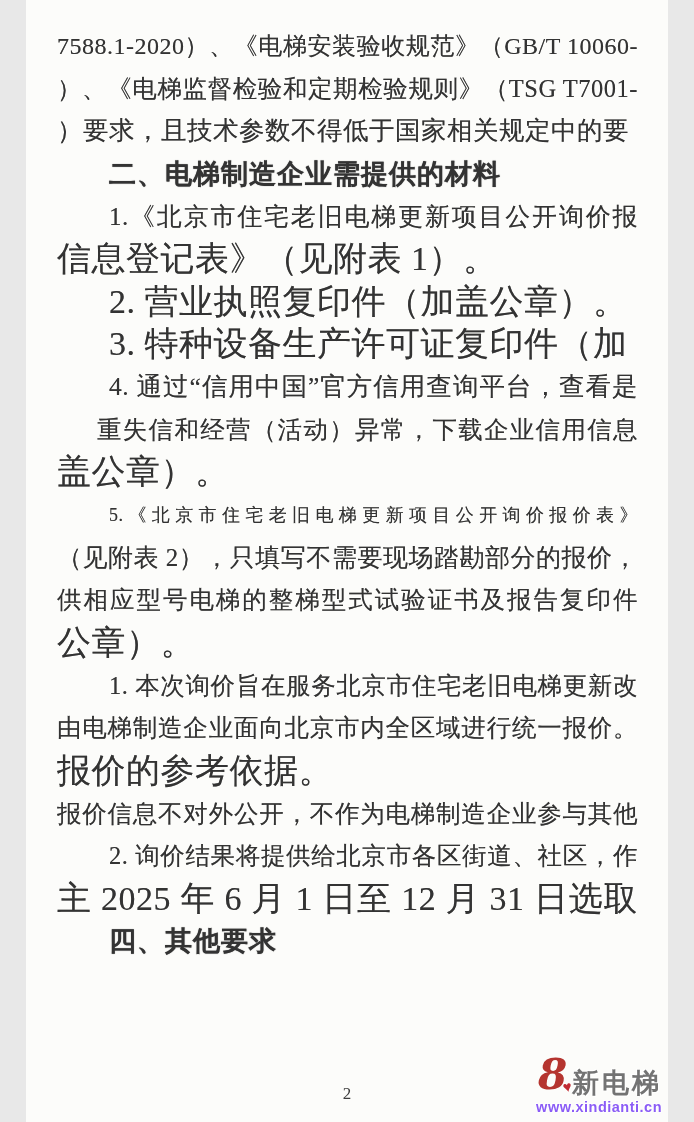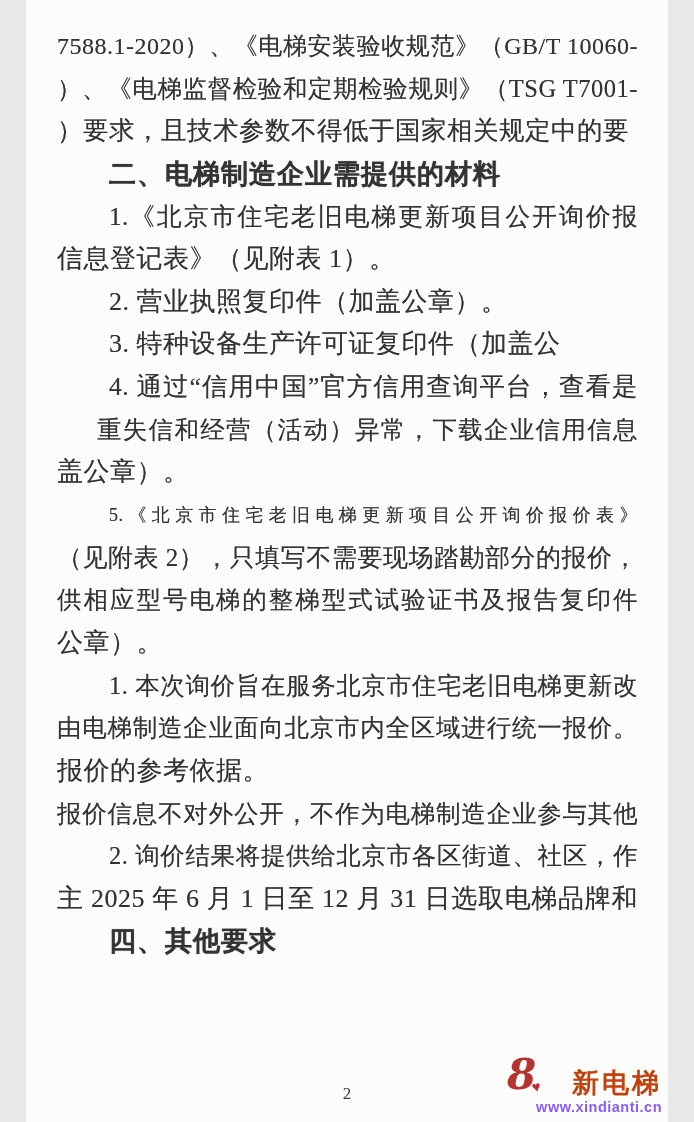--- a/index.html
+++ b/index.html
@@ -15,21 +15,21 @@
   }
   .content {
     position: absolute;
     left: 31px;
     right: 30px;
     top: 25px;
   }
   .line {
     height: 42.65px;
     line-height: 42.65px;
-    font-size: 26px;
+    font-size: 34px;
     overflow: hidden;
     white-space: normal;
     text-shadow: 0 0 0.5px rgba(50,50,50,0.55);
     letter-spacing: 0.5px;
   }
   .line.justify {
     text-align: justify;
     text-align-last: justify;
   }
   .line.indent { text-indent: 52px; }
@@ -88,26 +88,25 @@
     bottom: 2px;
     font-size: 15px;
     color: #c22b33;
     transform: rotate(-12deg);
   }
   .logo-name {
     font-family: "Liberation Sans", sans-serif;
     font-weight: 700;
     font-size: 27px;
     letter-spacing: 3px;
-    color: #c2410c;
+    color: #737373;
     text-shadow:
       1px 1px 0 #ffffff,
       -1px -1px 0 #ffffff,
       0 0 1px #ffffff;
-    margin-left: 31px;
   }
   .logo-url {
     margin-top: 3px;
     font-family: "Liberation Sans", sans-serif;
     font-weight: 700;
     font-size: 14.5px;
     letter-spacing: 0.5px;
     color: #8b5cf6;
     text-shadow:
       1px 1px 0 #ffffff,

